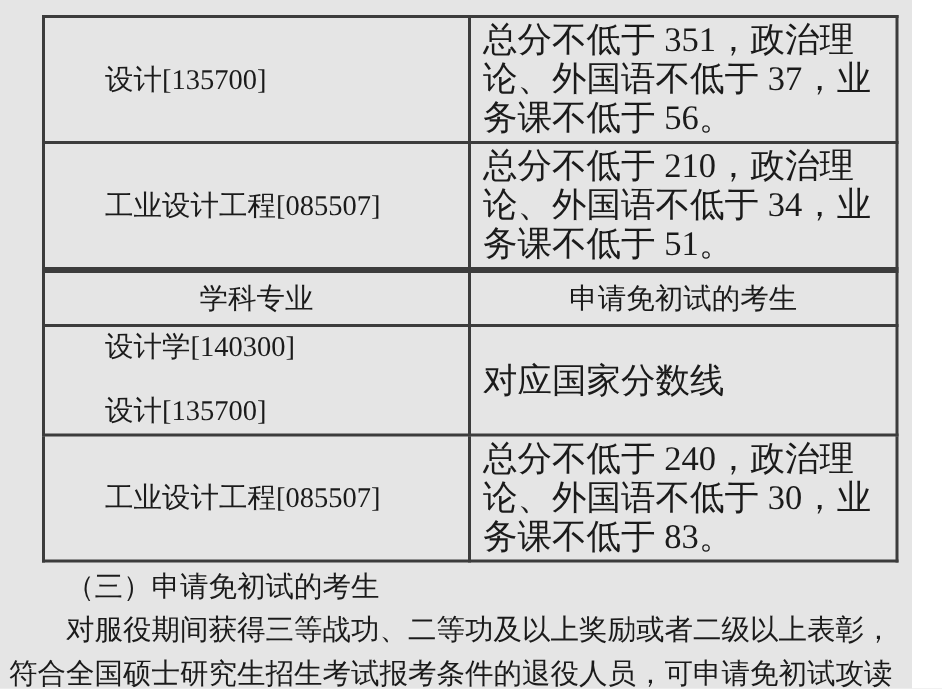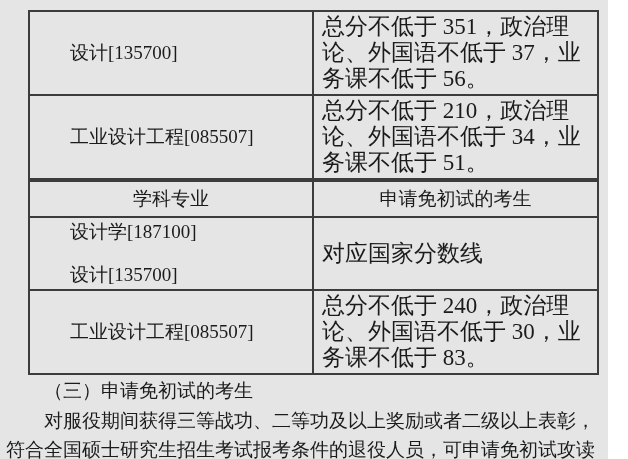--- a/index.html
+++ b/index.html
@@ -94,21 +94,21 @@
         <col class="c-subject">
         <col class="c-req">
       </colgroup>
     <tbody>
       <tr class="r-36">
         <th class="header-cell">学科专业</th>
         <th class="header-cell">申请免初试的考生</th>
       </tr>
       <tr class="r-72">
         <td class="subject-cell">
-          <div class="subject-line">设计学[187100]</div>
+          <div class="subject-line">设计学[140300]</div>
           <div class="subject-gap"></div>
           <div class="subject-line">设计[135700]</div>
         </td>
         <td class="req-cell">对应国家分数线</td>
       </tr>
       <tr class="r-55">
         <td class="subject-cell">工业设计工程[085507]</td>
         <td class="req-cell">总分不低于 240，政治理论、外国语不低于 30，业务课不低于 83。</td>
       </tr>
     </tbody>

